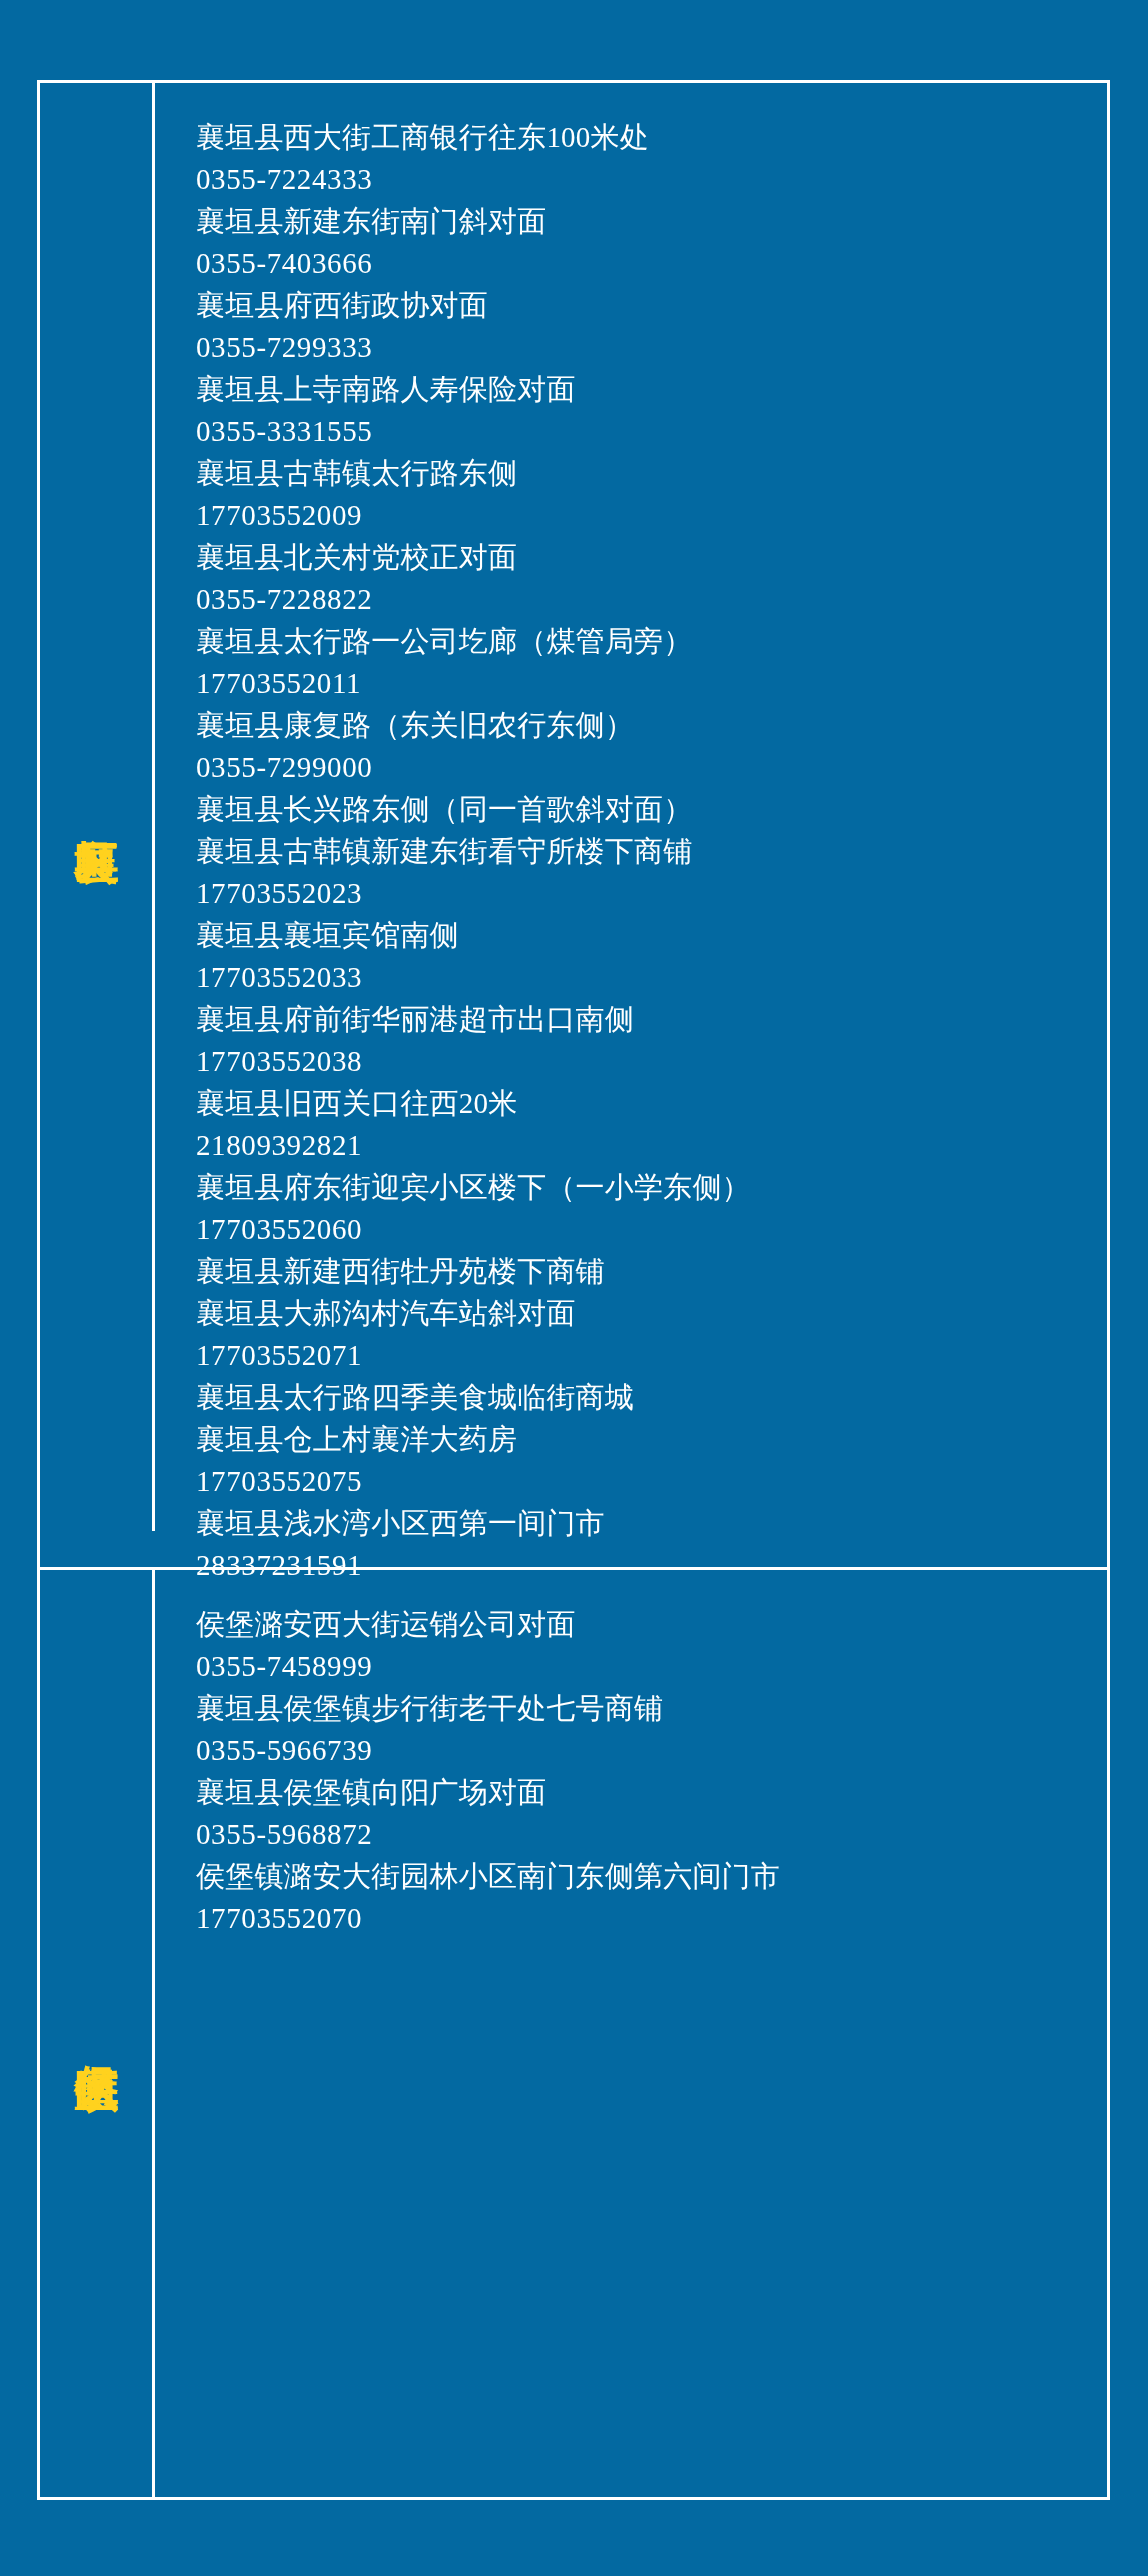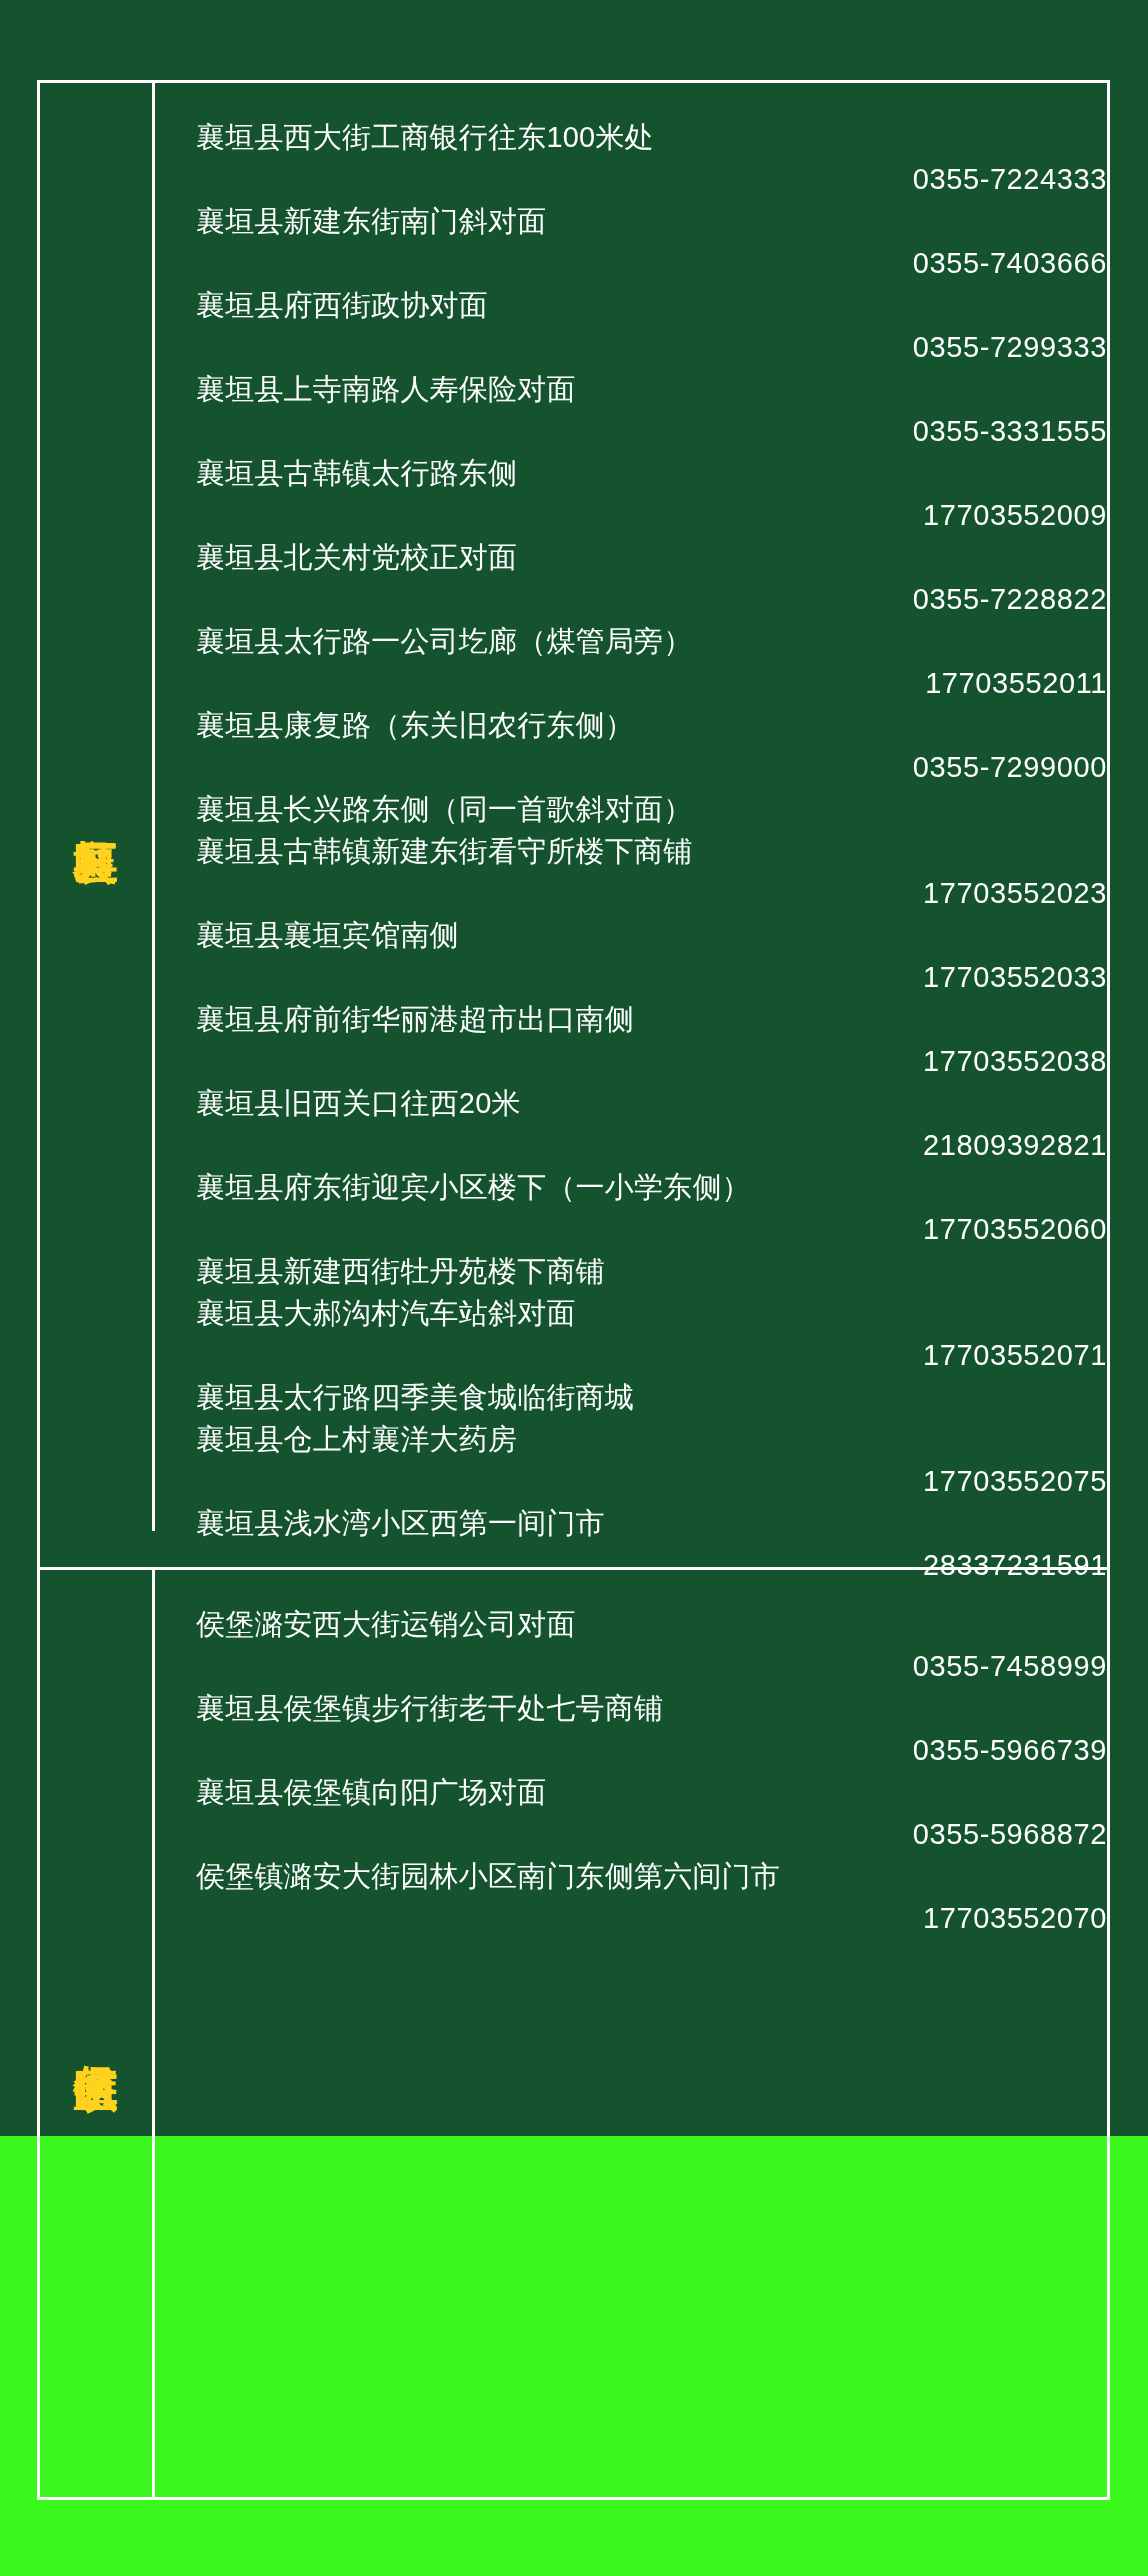--- a/index.html
+++ b/index.html
@@ -10,22 +10,23 @@
     width: 1149px;
     height: 2576px;
     background: #3bf91d;
     font-family: "Liberation Sans", sans-serif;
     overflow: hidden;
   }
   .sheet {
     position: absolute;
     left: 0; top: 0;
     width: 1149px;
-    height: 2136px;
-    background: #14532d;
+    height: 2576px;
+    background: #0369a1;
+    font-family: Liberation Serif, serif;
   }
   .table-frame {
     position: absolute;
     left: 37px;
     top: 80px;
     width: 1073px;
     height: 2420px;
     border: 3.9px solid #ffffff;
     box-sizing: border-box;
     display: flex;
@@ -66,21 +67,20 @@
   }
   .entry-line {
     color: #ffffff;
     font-size: 29px;
     line-height: 42px;
     white-space: nowrap;
     letter-spacing: 0.2px;
   }
   .entry-line.phone {
     letter-spacing: 0.6px;
-    text-align: right;
   }
   .sec1 { height: 1448px; }
   .sec2 { flex: 1 1 auto; }
 </style>
 </head>
 <body>
 
 <div class="sheet">
   <div class="table-frame">
 

